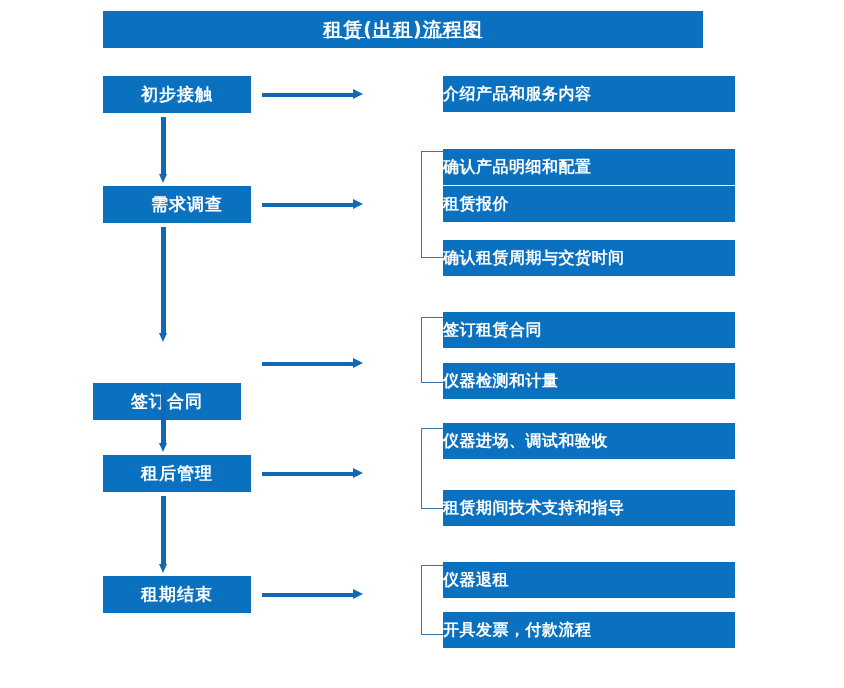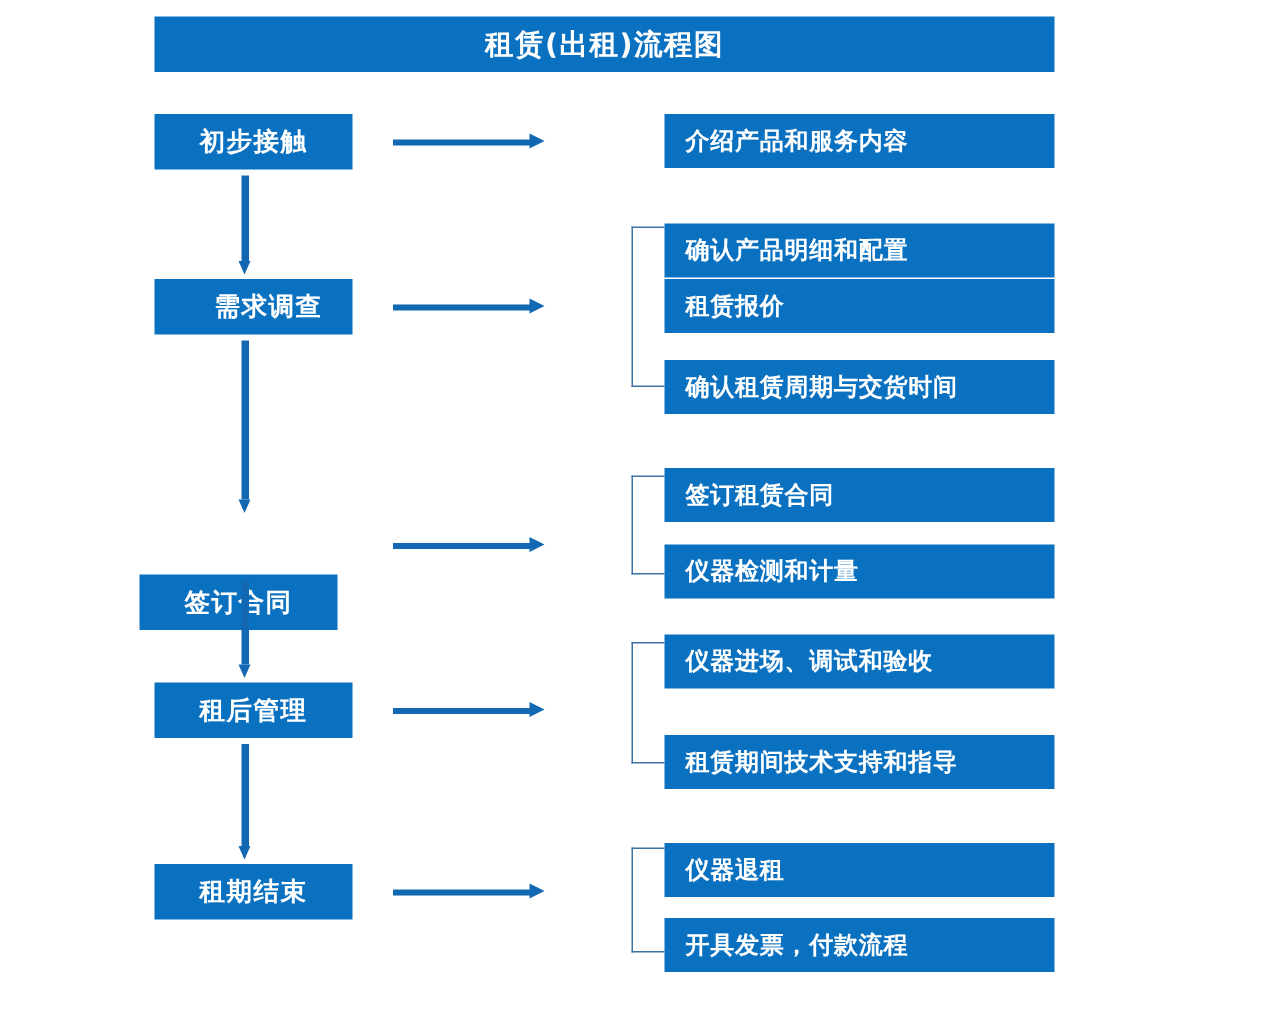--- a/index.html
+++ b/index.html
@@ -30,50 +30,50 @@
     height: 37px;
     background: #0A70C0;
     color: #ffffff;
     display: flex;
     align-items: center;
     justify-content: center;
     font-size: 19px;
     font-weight: bold;
     letter-spacing: 1px;
     box-sizing: border-box;
+    text-decoration: underline;
   }
 
   
   .stage-box {
     position: absolute;
-    width: 132px;
+    width: 148px;
     height: 37px;
     background: #0A70C0;
     color: #ffffff;
     display: flex;
     align-items: center;
     justify-content: center;
     font-size: 17px;
     font-weight: bold;
     letter-spacing: 1px;
     box-sizing: border-box;
   }
 
   
   .detail-box {
     position: absolute;
     left: 443px;
-    width: 260px;
+    width: 292px;
     height: 36px;
     background: #0A70C0;
     color: #ffffff;
     display: flex;
     align-items: center;
     justify-content: flex-start;
-    padding-left: 14px;
     font-size: 16px;
     font-weight: bold;
     letter-spacing: 0.5px;
     box-sizing: border-box;
   }
 
   
   .v-arrow {
     position: absolute;
     left: 159px;

